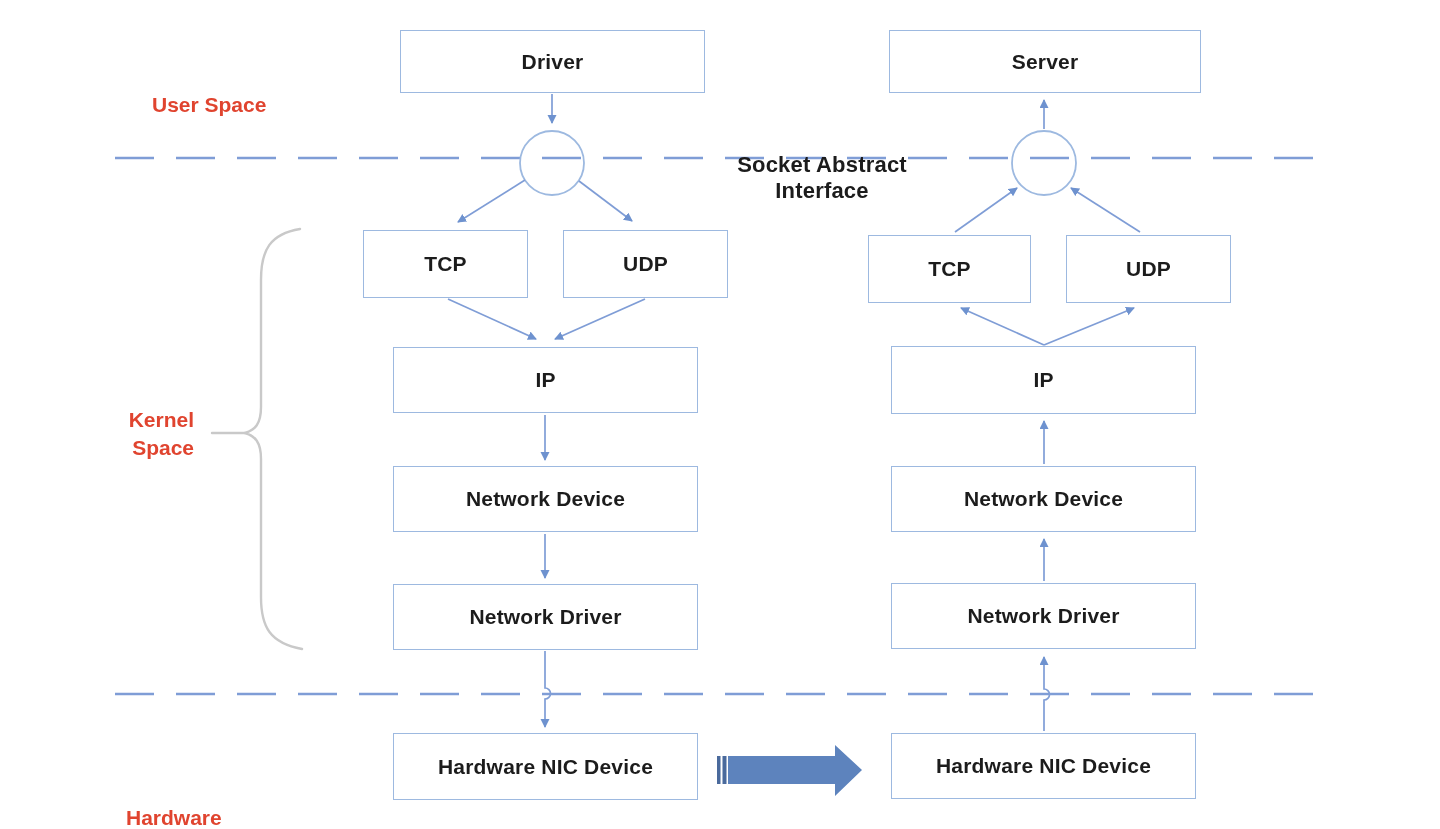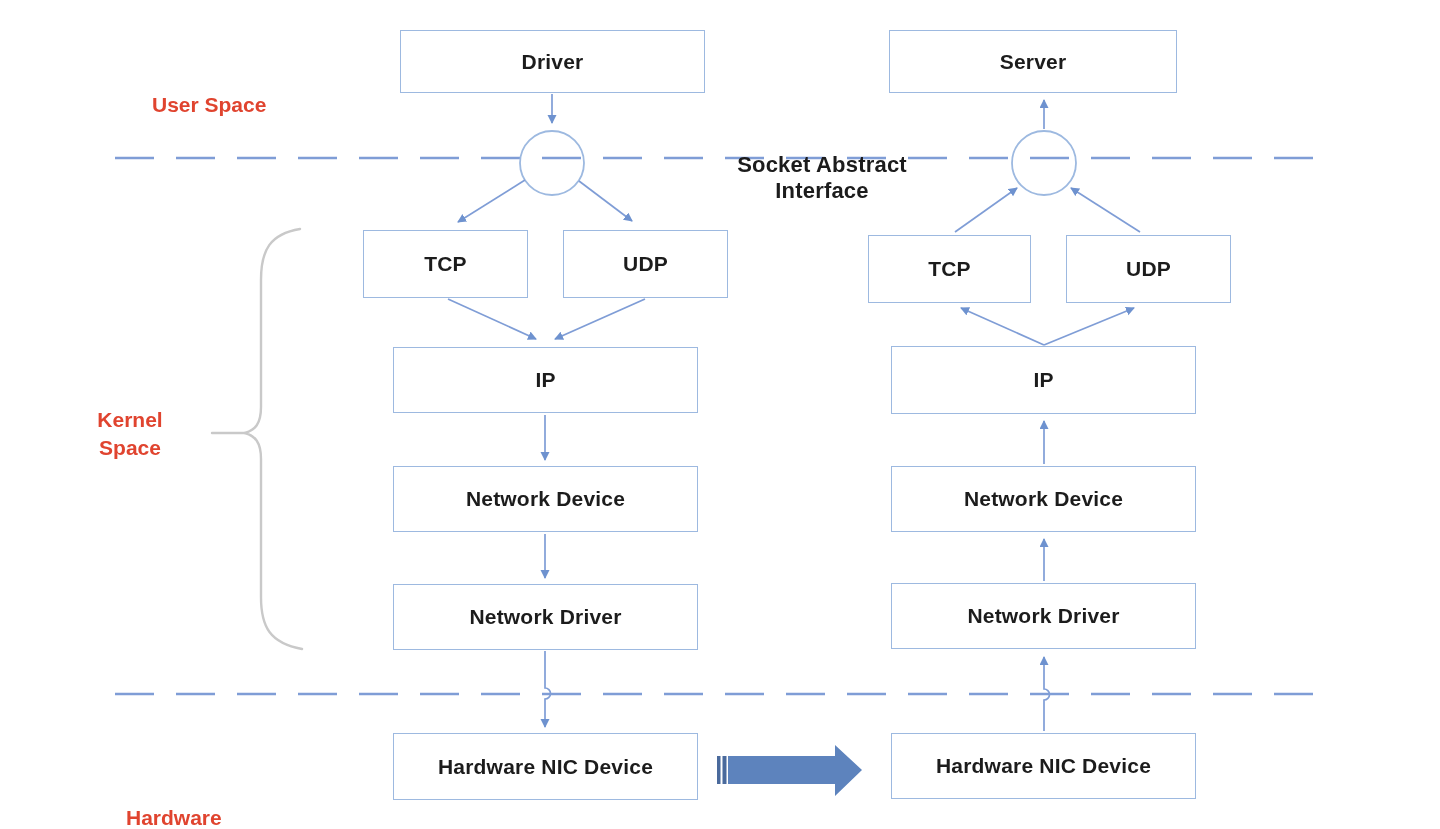--- a/index.html
+++ b/index.html
@@ -22,36 +22,36 @@
   .lbl{
     position:absolute;font-weight:700;font-size:21px;
     color:var(--label-red,#e0442f);line-height:1.32;
   }
   .lbl-socket{
     position:absolute;font-weight:700;font-size:22px;
     color:var(--text-black,#1c1c1c);text-align:center;letter-spacing:.2px;
   }
   
   .n-c-app{left:400px;top:30px;width:305px;height:63px;}
-  .n-s-app{left:889px;top:30px;width:288px;height:63px;}
+  .n-s-app{left:889px;top:30px;width:312px;height:63px;}
   .n-c-tcp{left:363px;top:230px;width:165px;height:68px;}
   .n-c-udp{left:563px;top:230px;width:165px;height:68px;}
   .n-s-tcp{left:868px;top:235px;width:163px;height:68px;}
   .n-s-udp{left:1066px;top:235px;width:165px;height:68px;}
   .n-c-ip{left:393px;top:347px;width:305px;height:66px;}
   .n-s-ip{left:891px;top:346px;width:305px;height:68px;}
   .n-c-nd{left:393px;top:466px;width:305px;height:66px;}
   .n-s-nd{left:891px;top:466px;width:305px;height:66px;}
   .n-c-ndr{left:393px;top:584px;width:305px;height:66px;}
   .n-s-ndr{left:891px;top:583px;width:305px;height:66px;}
   .n-c-nic{left:393px;top:733px;width:305px;height:67px;}
   .n-s-nic{left:891px;top:733px;width:305px;height:66px;}
   
   .lbl-user{left:152px;top:66px;width:160px;margin-top:25px;}
-  .lbl-kernel{left:82px;top:406px;width:96px;text-align:center;}
+  .lbl-kernel{left:98px;top:406px;width:96px;text-align:right;}
   .lbl-hw{left:126px;top:796px;width:140px;margin-top:8px;}
   .lbl-socket{left:702px;top:152px;width:240px;}
 </style>
 </head>
 <body>
 
 <div class="stage">
 
   <svg class="wires" viewBox="0 0 1440 829">
     <defs>

